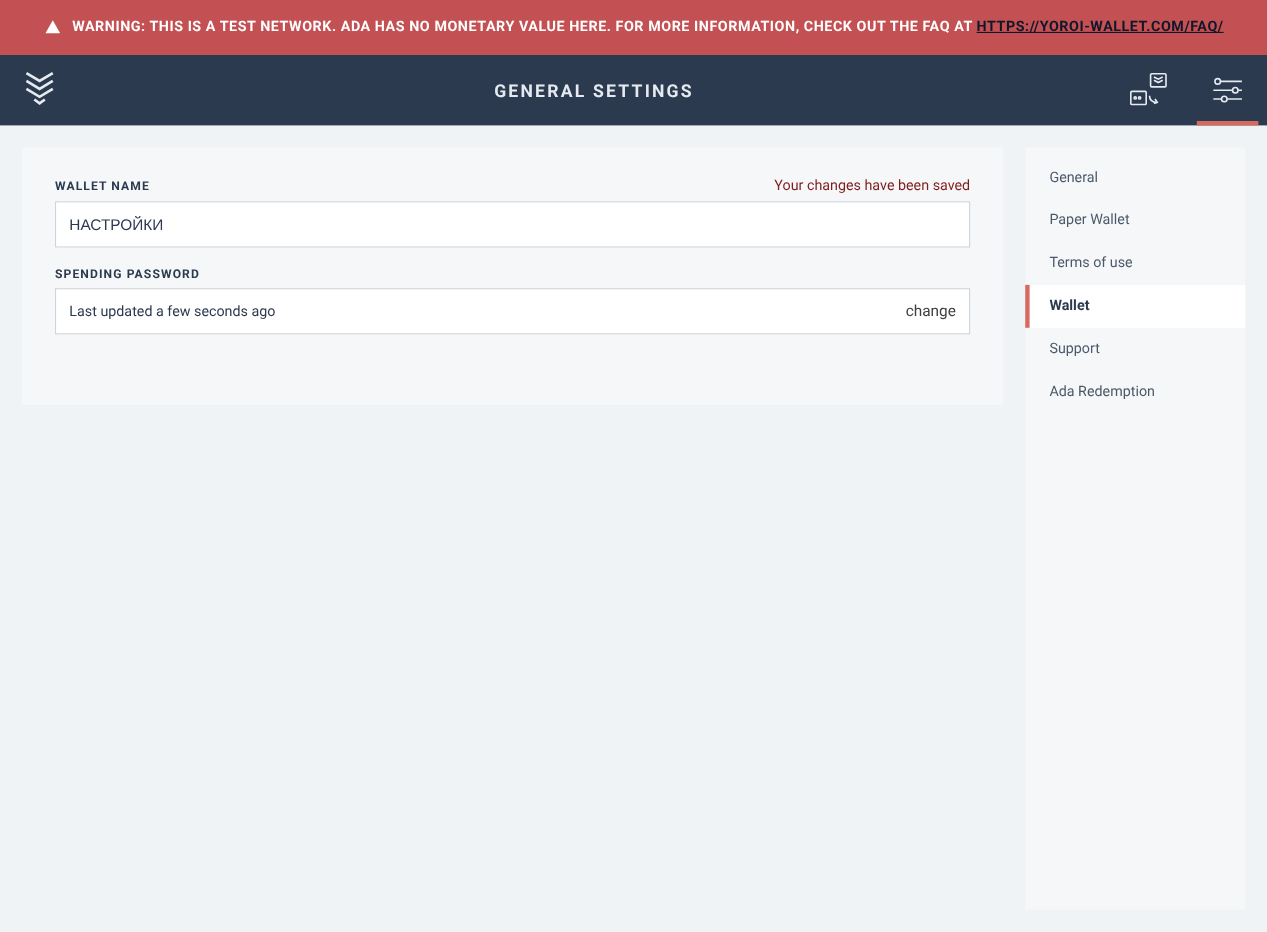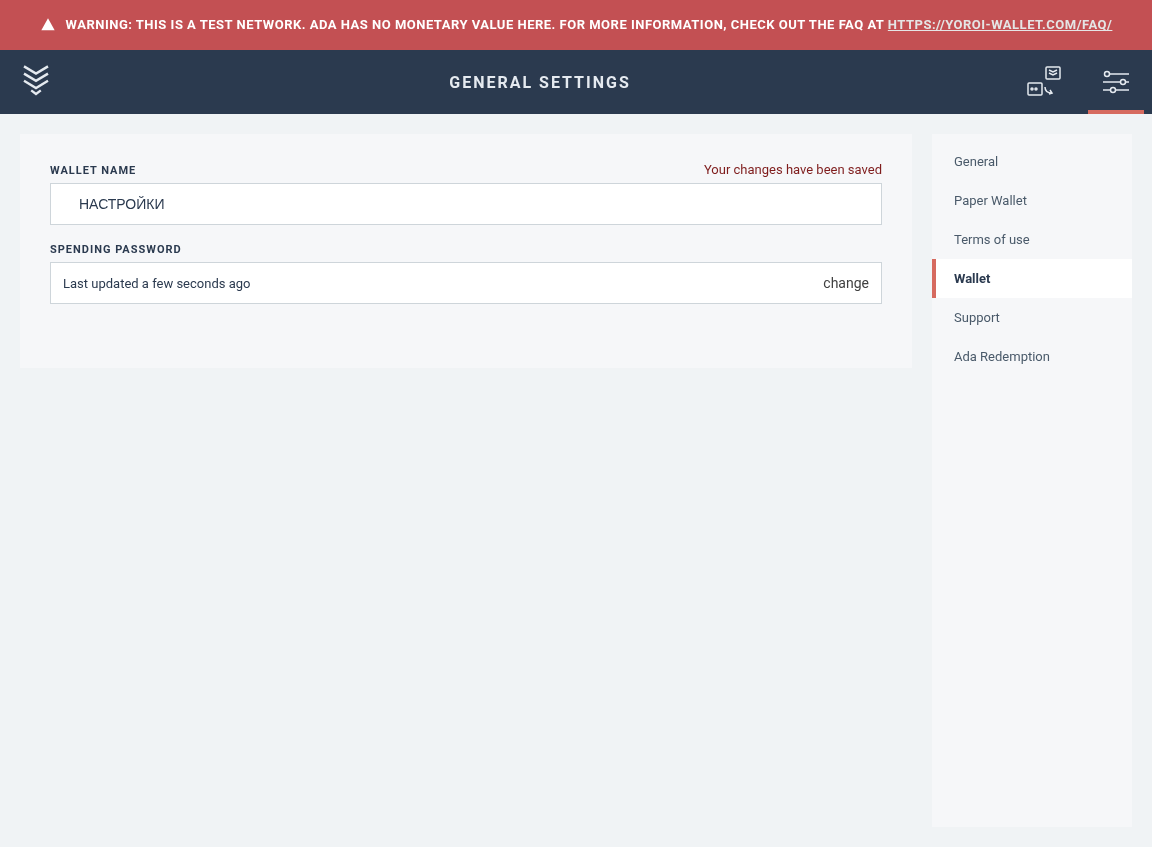--- a/index.html
+++ b/index.html
@@ -38,21 +38,21 @@
     min-height: 50px;
     text-align: center;
   }
   .warning-banner .warn-icon {
     flex: 0 0 auto;
     width: 16px; height: 16px;
     display: flex; align-items: center; justify-content: center;
   }
   .warning-banner .warn-icon svg { width: 16px; height: 16px; fill: #fff; }
   .warning-banner .warn-text { line-height: 1.5; }
-  .warning-banner a { color: #e5e5e5; text-decoration: underline; }
+  .warning-banner a { color: #0f172a; text-decoration: underline; }
 
   
   .app-header {
     background: var(--bg-header);
     height: 64px;
     display: flex;
     align-items: stretch;
     color: #e5eaf0;
     position: relative;
   }
@@ -117,21 +117,21 @@
     text-align: right;
   }
   .field-status {
     font-size: 13px;
     color: #7f1d1d;
   }
   .text-input {
     width: 100%;
     background: #ffffff;
     border: 1px solid var(--border-input);
-    padding: 12px 28px;
+    padding: 12px 12px;
     font-size: 14px;
     color: #2b3a4f;
     outline: none;
   }
 
   .password-row {
     width: 100%;
     background: #ffffff;
     border: 1px solid var(--border-input);
     padding: 12px 12px;

